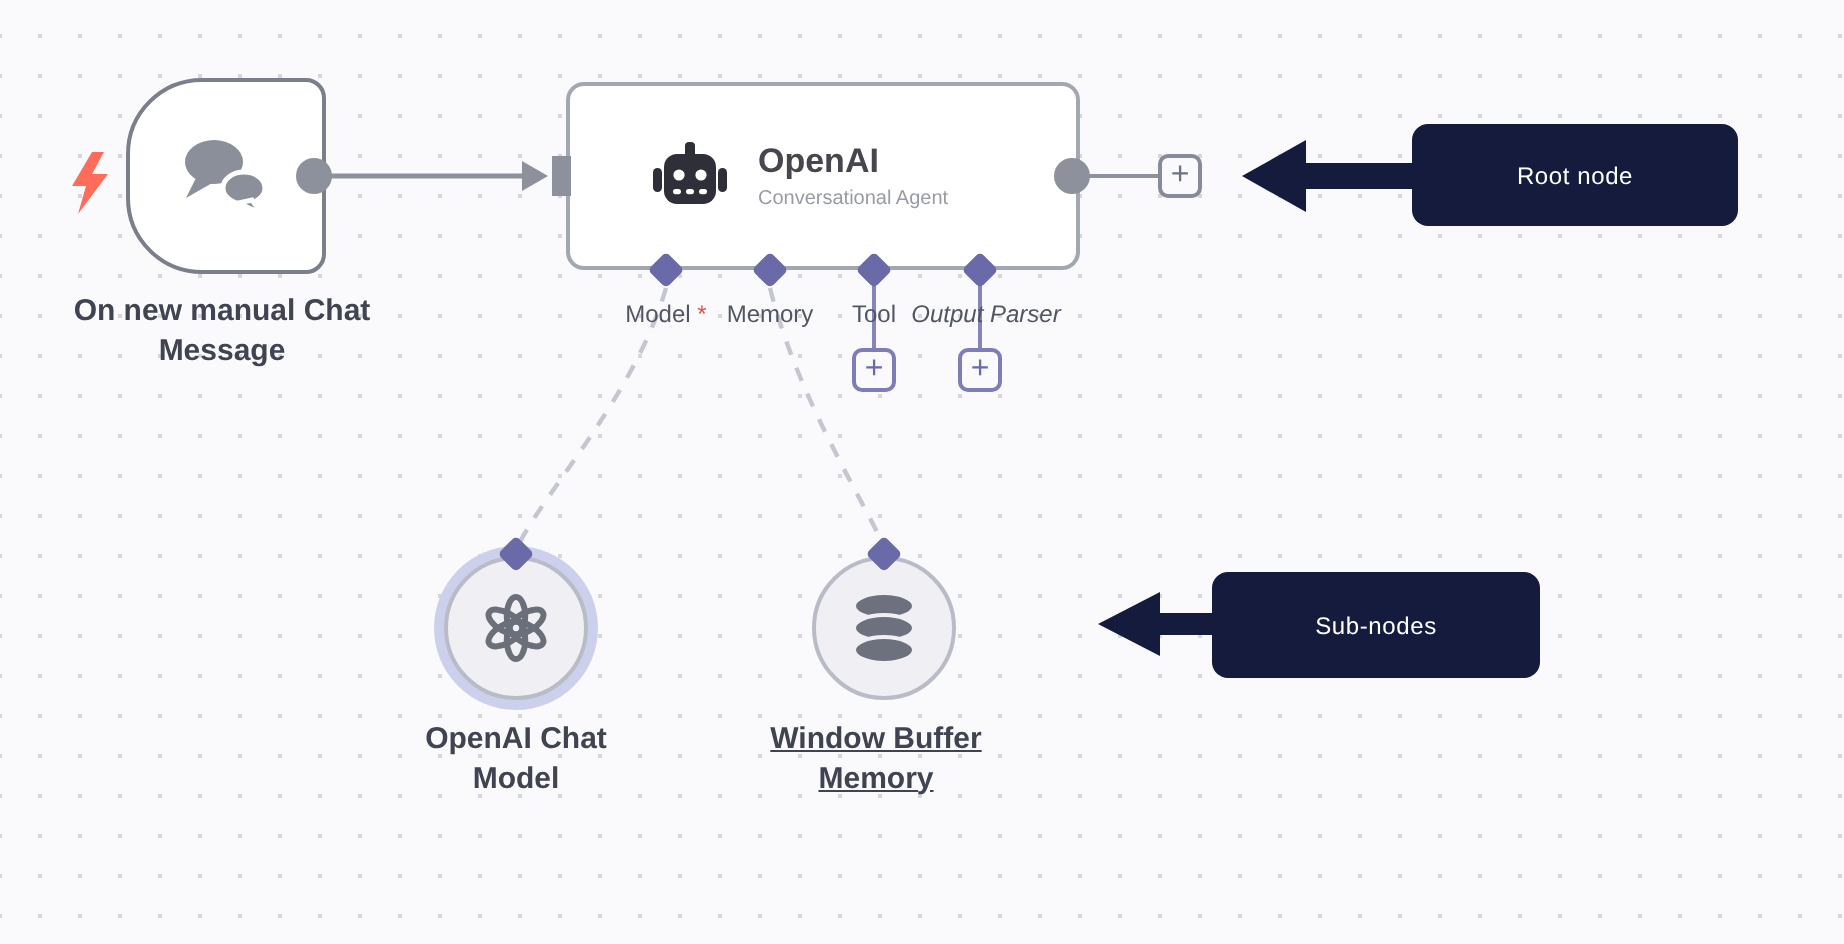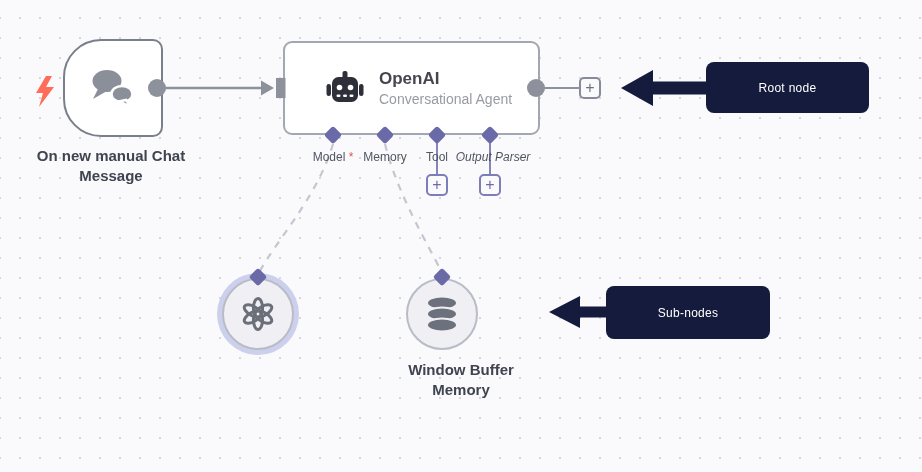--- a/index.html
+++ b/index.html
@@ -19,29 +19,29 @@
   }
   
   .agent-node{
     left:283px;top:41px;width:253px;height:90px;background:#fff;
     border:2px solid #a3a7b2;border-radius:9px;z-index:1;
     display:flex;align-items:center;
   }
   .agent-icon-wrap{margin-left:40px;width:40px;height:40px;flex:none;}
   .agent-text{margin-left:14px;}
   .agent-title{font-size:17px;font-weight:700;color:#45464e;line-height:1.2;}
-  .agent-subtitle{font-size:14px;color:#989ba4;margin-top:2px;}
+  .agent-subtitle{font-size:10px;color:#989ba4;margin-top:2px;}
   
   .node-label{
     font-size:15px;font-weight:600;color:#3f4450;text-align:center;
     line-height:1.3;z-index:1;
   }
   .trigger-label{left:13px;top:146px;width:196px;}
   .openai-label{left:198px;top:360px;width:120px;}
-  .memory-label{left:396px;top:360px;width:130px;}
+  .memory-label{left:373px;top:360px;width:130px;text-decoration:underline;}
   
   .port-label{
     font-size:12px;color:#51566        3;color:#515663;text-align:center;top:150px;z-index:3;
     white-space:nowrap;
   }
   .req{color:#e0544c;}
   
   .plus-btn{
     width:22px;height:22px;box-sizing:border-box;background:#fafafc;
     display:flex;align-items:center;justify-content:center;
@@ -177,20 +177,21 @@
           </g>
         <g transform="rotate(240)">
             <ellipse cx="0" cy="-6" rx="4.6" ry="9.5"></ellipse>
           </g>
         <g transform="rotate(300)">
             <ellipse cx="0" cy="-6" rx="4.6" ry="9.5"></ellipse>
           </g>
       </g>
     </svg>
   </div>
+  <div class="abs node-label openai-label">OpenAI Chat Model</div>
 
   <div class="abs sub-circle memory-circle">
     <svg width="34" height="36" viewBox="0 0 34 36">
       <g fill="#6d717d" stroke="#f0f0f4" stroke-width="2">
         <ellipse cx="17" cy="7" rx="15" ry="6.5"></ellipse>
         <ellipse cx="17" cy="18" rx="15" ry="6.5"></ellipse>
         <ellipse cx="17" cy="29" rx="15" ry="6.5"></ellipse>
       </g>
     </svg>
   </div>

